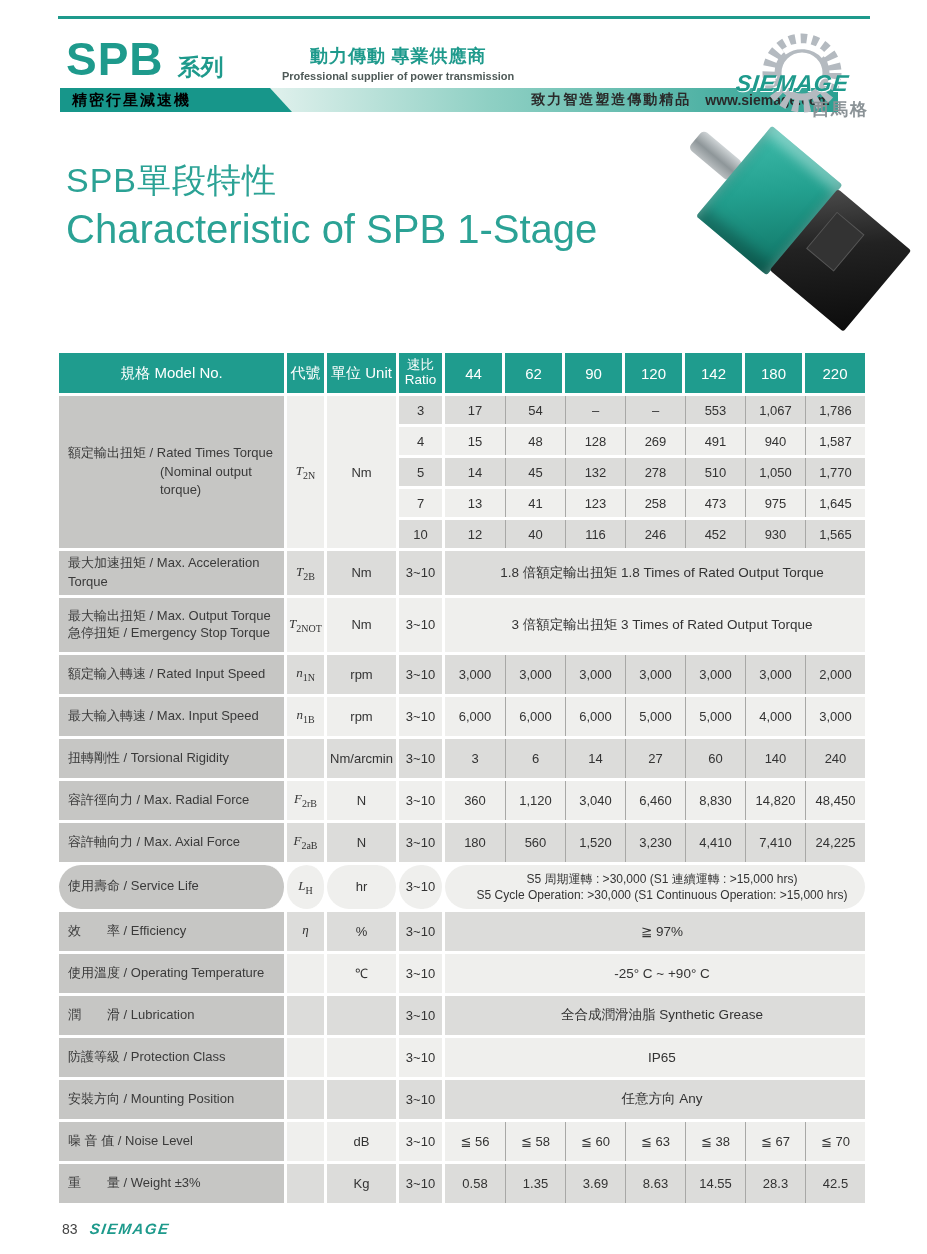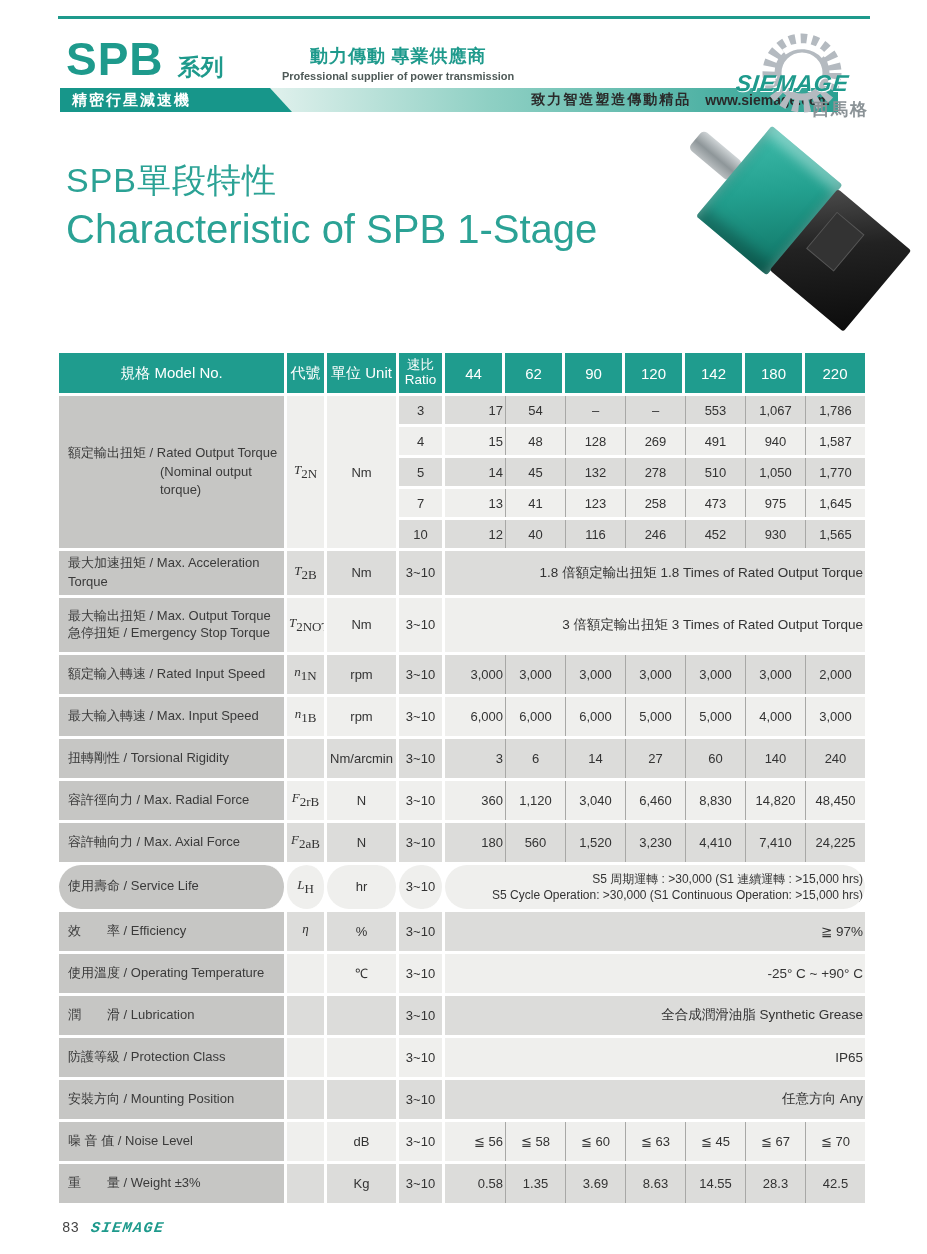--- a/index.html
+++ b/index.html
@@ -13,21 +13,21 @@
   .series-suffix{font-size:23px;font-weight:bold;color:#1e9a8c;}
   .tagline{position:absolute;left:282px;top:44px;}
   .tagline-zh{font-family:"Liberation Serif",serif;font-size:18px;font-weight:bold;color:#1e9a8c;letter-spacing:1px;text-align:center;}
   .tagline-en{font-size:11px;font-weight:bold;color:#4f5a58;margin-top:2px;}
 
   .banner{position:absolute;left:60px;top:88px;width:778px;height:24px;
           background:linear-gradient(90deg,#e3f2ee 26%,#8fd0c4 55%,#2aa092 100%);}
   .banner-left{position:absolute;left:0;top:0;height:24px;width:232px;background:#17968a;
                clip-path:polygon(0 0,calc(100% - 22px) 0,100% 100%,0 100%);
                display:flex;align-items:center;padding-left:12px;box-sizing:border-box;}
-  .banner-left span{color:#ffffff;font-size:15px;font-weight:bold;letter-spacing:2px;}
+  .banner-left span{color:#000000;font-size:15px;font-weight:bold;letter-spacing:2px;}
   .banner-right{position:absolute;right:8px;top:0;height:24px;display:flex;align-items:center;gap:14px;}
   .banner-slogan{font-size:14px;font-weight:bold;color:#2a2a2a;letter-spacing:2px;}
   .banner-url{font-size:14px;font-weight:bold;color:#2a2a2a;}
 
   .logo{position:absolute;left:736px;top:26px;width:150px;height:94px;}
   .logo svg{position:absolute;left:18px;top:0;}
   .logo-text{position:absolute;left:0;top:44px;font-size:23px;font-weight:bold;font-style:italic;
              color:#1e9a8c;letter-spacing:1px;transform:skewX(-6deg);text-shadow:1px 1px 0 #fff;}
   .logo-zh{position:absolute;left:76px;top:72px;font-size:17px;font-weight:bold;color:#8a9296;
            font-family:"Liberation Serif",serif;letter-spacing:2px;text-align:center;}
@@ -57,34 +57,34 @@
   col.c-label{width:228px;} col.c-code{width:40px;} col.c-unit{width:72px;}
   col.c-ratio{width:46px;} col.c-data{width:60px;}
   td{padding:0 2px;text-align:center;vertical-align:middle;overflow:hidden;}
   tr.hdr td{background:#1f9c8e;color:#fff;height:40px;font-size:15px;border-right:3px solid #fff;}
   tr.hdr td:last-child{border-right:none;}
   tr.hdr .hratio div{line-height:1.1;font-size:13.5px;}
   td.lbl{background:#c6c6c4;text-align:left;padding:3px 6px 3px 9px;font-size:13px;
          border-right:3px solid #fff;color:#3a3a3a;line-height:1.45;}
   td.lbl .sub{padding-left:92px;}
   td.code{border-right:3px solid #fff;font-family:"Liberation Serif",serif;}
-  td.code i{font-size:13px;} td.code sub{font-size:13px;}
+  td.code i{font-size:13px;} td.code sub{font-size:10px;}
   td.unit{border-right:3px solid #fff;font-size:13px;}
   td.ratio{border-right:3px solid #fff;}
   td.d{border-left:1px solid #a8a8a6;}
   td.d:first-of-type{border-left:none;}
-  td.nb{border-left:none;text-align:right;}
+  td.nb{border-left:none;}
   .dark{background:#dcdcda;} .light{background:#efefed;}
   td.span7{font-size:13.5px;padding-left:16px;}
   .two-line div{line-height:1.3;}
   .small-span div{font-size:12px;line-height:1.35;}
   tr.std td{height:33px;} tr.tq td{height:28px;} tr.tall td{height:48px;} tr.mid td{height:38px;border-radius:22px;}
 
   
-  .footer{position:absolute;left:62px;top:1220px;display:flex;align-items:flex-start;gap:12px;font-family:Liberation Mono, monospace;}
+  .footer{position:absolute;left:62px;top:1220px;display:flex;align-items:flex-end;gap:12px;}
   .page-num{font-size:14px;color:#444;}
   .footer-logo{font-size:15px;font-weight:bold;font-style:italic;color:#1e9a8c;
                letter-spacing:1.5px;transform:skewX(-8deg);}
 </style>
 </head>
 <body>
 
 <div class="page">
 
   <div class="top-rule"></div>
@@ -162,21 +162,21 @@
       <td>62</td>
       <td>90</td>
       <td>120</td>
       <td>142</td>
       <td>180</td>
       <td>220</td>
     </tr>
 
     <tr class="tq">
       <td class="lbl" rowspan="5">
-        <div>額定輸出扭矩 / Rated Output Torque</div>
+        <div>額定輸出扭矩 / Rated Times Torque</div>
         <div class="sub">(Nominal output torque)</div>
       </td>
       <td class="code light" rowspan="5"><i>T</i><sub>2N</sub></td>
       <td class="unit light" rowspan="5">Nm</td>
       <td class="ratio dark">3</td>
       <td class="d nb dark">17</td>
       <td class="d dark">54</td>
       <td class="d dark">–</td>
       <td class="d dark">–</td>
       <td class="d dark">553</td>
@@ -366,21 +366,21 @@
 
     <tr class="std">
       <td class="lbl">噪 音 值 / Noise Level</td>
       <td class="code light"><i></i></td>
       <td class="unit light">dB</td>
       <td class="ratio light">3~10</td>
       <td class="d nb light">≦ 56</td>
       <td class="d light">≦ 58</td>
       <td class="d light">≦ 60</td>
       <td class="d light">≦ 63</td>
-      <td class="d light">≦ 45</td>
+      <td class="d light">≦ 38</td>
       <td class="d light">≦ 67</td>
       <td class="d light">≦ 70</td>
     </tr>
 
     <tr class="std">
       <td class="lbl">重　　量 / Weight ±3%</td>
       <td class="code dark"><i></i></td>
       <td class="unit dark">Kg</td>
       <td class="ratio dark">3~10</td>
       <td class="d nb dark">0.58</td>

